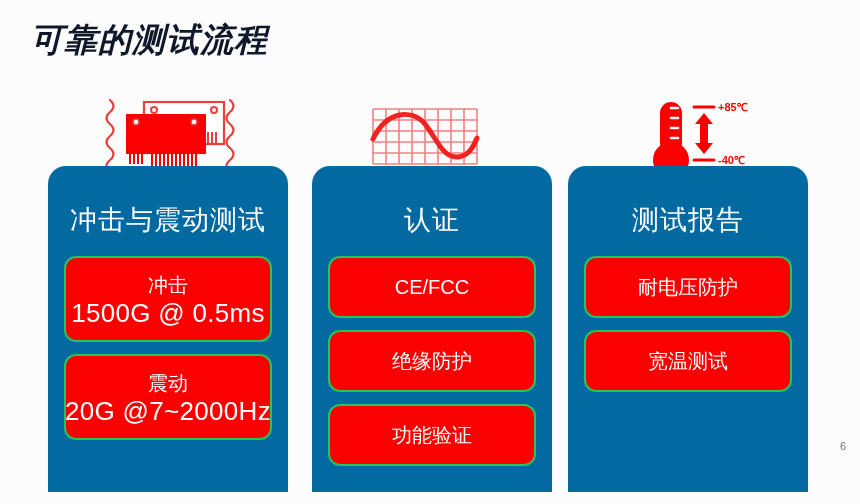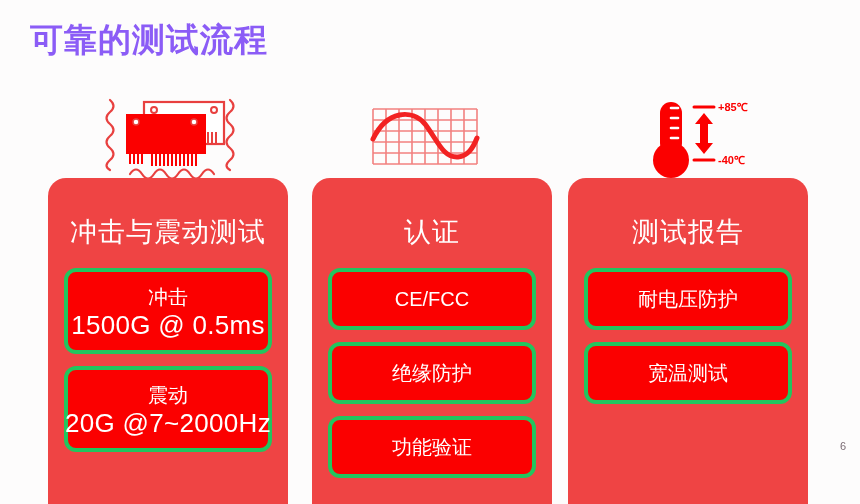--- a/index.html
+++ b/index.html
@@ -14,43 +14,44 @@
     width: 860px; height: 504px;
     background: #fdfcfc;
   }
 
   
   #slide-title {
     position: absolute;
     left: 30px; top: 18px;
     font-size: 33px;
     font-weight: 700;
-    color: #8b5cf6;
+    color: #0f172a;
     letter-spacing: 1px;
     line-height: 44px;
     white-space: nowrap;
+    font-style: italic;
   }
 
   
   .icon-slot {
     position: absolute;
     top: 94px;
     height: 90px;
   }
   #icon-pcb   { left: 48px;  width: 240px; }
   #icon-wave  { left: 312px; width: 240px; }
   #icon-therm { left: 568px; width: 240px; }
 
   
   .card {
     position: absolute;
-    top: 178px;
+    top: 166px;
     width: 240px;
     height: 326px;
-    background: #ef4444;
+    background: #0369a1;
     border-radius: 18px 18px 0 0;
     padding: 14px 16px 0 16px;
     display: flex;
     flex-direction: column;
     align-items: center;
   }
   #card-0 { left: 48px; }
   #card-1 { left: 312px; }
   #card-2 { left: 568px; }
 
@@ -61,21 +62,21 @@
     letter-spacing: 1px;
     line-height: 36px;
     margin-top: 22px;
     margin-bottom: 18px;
     white-space: nowrap;
   }
 
   .chip {
     width: 208px;
     background: #fb0000;
-    border: 4px solid #22c55e;
+    border: 2px solid #22c55e;
     border-radius: 12px;
     color: #ffffff;
     text-align: center;
     display: flex;
     flex-direction: column;
     justify-content: center;
     align-items: center;
     margin-bottom: 12px;
     flex: 0 0 auto;
   }

